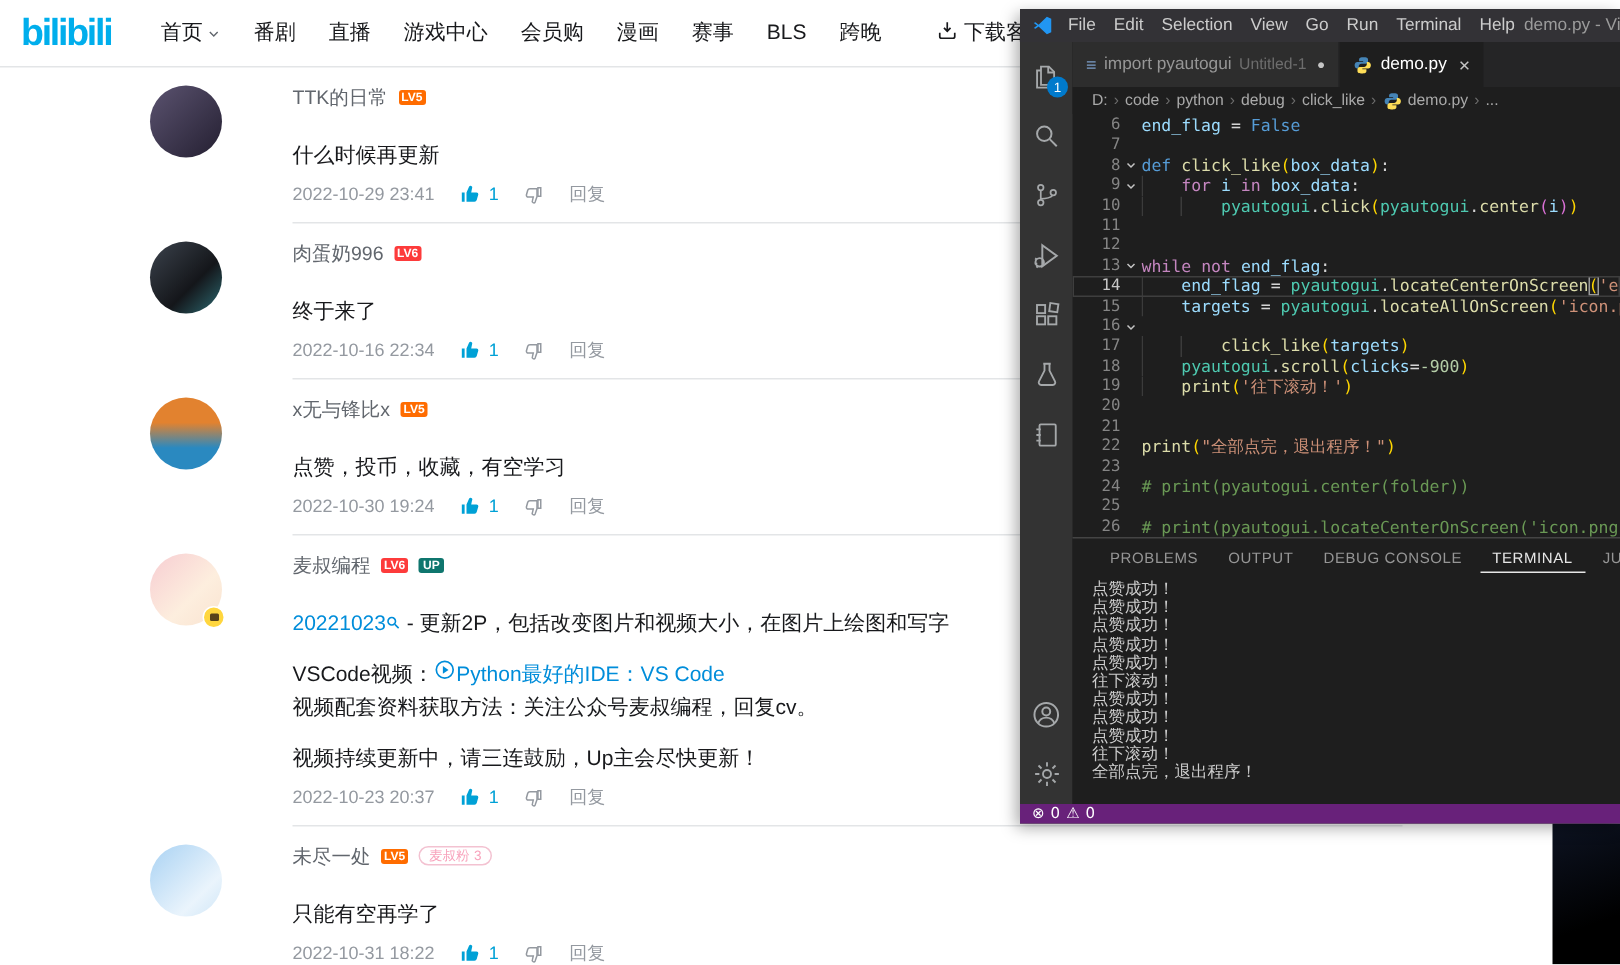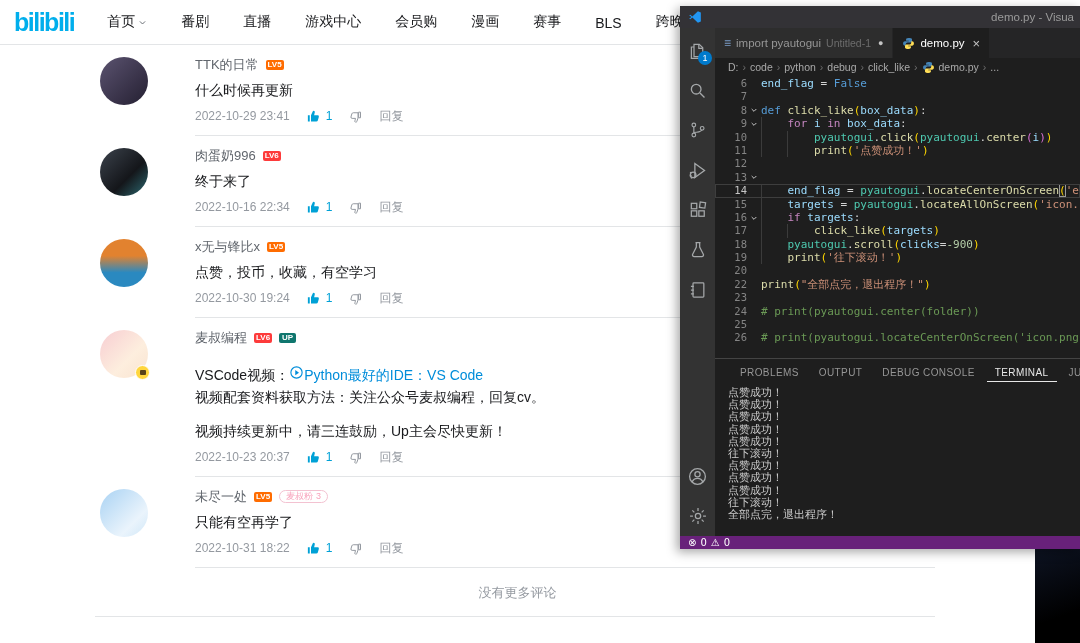--- a/index.html
+++ b/index.html
@@ -3,38 +3,38 @@
 <meta charset="utf-8">
 <style>
   *{margin:0;padding:0;box-sizing:border-box}
   html,body{width:1080px;height:643px;overflow:hidden}
   body{font-family:"Liberation Sans",sans-serif;background:#fff}
   .screen{position:relative;width:1080px;height:643px;background:#fff;overflow:hidden}
 
   
   .bili-nav{height:45px;display:flex;align-items:center;padding:12px 14px;border-bottom:1px solid #e3e5e7;gap:0;background:#fff}
   .logo{color:#00aeec;font-size:25px;font-weight:bold;letter-spacing:-1.5px;margin-right:22px}
-  .nav-list{display:flex;align-items:flex-end;gap:12px}
+  .nav-list{display:flex;align-items:flex-start;gap:0}
   .nav-item{font-size:14px;color:#18191c;padding:0 11px;display:flex;align-items:center;gap:3px;cursor:pointer;white-space:nowrap}
   .nav-download{font-size:14px;color:#18191c;display:flex;align-items:center;gap:4px;padding:0 11px;margin-left:14px;white-space:nowrap}
   .search-box{margin-left:46px;background:#f1f2f3;border:1px solid #e3e5e7;border-radius:6px;padding:6px 12px;width:150px}
   .search-box input{border:none;background:transparent;outline:none;font-size:13px;color:#61666d;width:100%;font-family:"Liberation Sans",sans-serif}
   .search-box input::placeholder{color:#9499a0}
 
   .comments{width:835px;margin-left:100px}
   .comment{display:flex;padding-top:12px}
   .avatar{width:48px;height:48px;border-radius:50%;flex:none;position:relative}
   .av-badge{position:absolute;right:-2px;bottom:-2px;width:15px;height:15px;border-radius:50%;background:#ffd63e;border:1.5px solid #fff;display:flex;align-items:center;justify-content:center}
   .av-badge i{display:block;width:6px;height:5px;background:#59431a;border-radius:1px}
   .c-body{margin-left:47px;flex:1;border-bottom:1px solid #e3e5e7;padding-bottom:11px;min-width:0}
   .c-head{font-size:13px;color:#61666d;display:flex;align-items:center;gap:7px;height:15px}
   .lv-badge{font-size:8px;font-weight:bold;color:#fff;border-radius:2px;padding:1px 2px;line-height:1}
   .up-badge{font-size:8px;font-weight:bold;color:#fff;background:#0f766e;border-radius:2px;padding:1px 3px;line-height:1}
   .fan-badge{font-size:9px;color:#f8a3bc;border:1px solid #f3c2d1;border-radius:9px;padding:1px 6px;line-height:1;display:flex;gap:3px;align-items:center}
-  .c-content{margin-top:7px;font-size:14px;color:#18191c;line-height:22px}
+  .c-content{margin-top:20px;font-size:14px;color:#18191c;line-height:22px}
   .c-para{min-height:22px}
   .c-para.blank{height:12px;min-height:12px}
   .c-link{color:#008dda;cursor:pointer;text-decoration:none}
   .c-meta{margin-top:7px;font-size:12px;color:#9499a0;display:flex;align-items:center;gap:16px;height:16px}
   .like-wrap{display:flex;align-items:center;gap:5px;color:#00a1d6}
   .meta-act{cursor:pointer;display:flex;align-items:center}
   .no-more{text-align:center;color:#9499a0;font-size:13px;padding:16px 0 14px;width:835px;margin-left:100px}
   .bottom-line{width:840px;margin-left:95px;border-bottom:1px solid #e3e5e7}
 
   
@@ -248,20 +248,26 @@
               <i></i>
             </div>
           </div>
           <div class="c-body">
             <div class="c-head">
               <span>麦叔编程</span>
               <span class="lv-badge" style="background: rgb(253, 59, 59);">LV6</span>
               <span class="up-badge">UP</span>
             </div>
             <div class="c-content">
+              <div class="c-para"><span class="c-link">20221023</span><span style="display: inline-flex; align-items: center;">
+                  <svg width="10" height="10" viewBox="0 0 24 24" fill="none" stroke="#008dda" stroke-width="2.6" style="vertical-align:4px">
+                    <circle cx="10" cy="10" r="6"></circle>
+                    <path d="M15 15l6 6"></path>
+                  </svg>
+                </span><span> - 更新2P，包括改变图片和视频大小，在图片上绘图和写字</span></div>
               <div class="c-para blank"></div>
               <div class="c-para"><span>VSCode视频：</span><span style="display: inline-flex; align-items: center;">
                   <svg width="15" height="15" viewBox="0 0 24 24" fill="none" stroke="#008dda" stroke-width="1.8" style="vertical-align:-2px">
                     <circle cx="12" cy="12" r="9"></circle>
                     <path fill="#008dda" stroke="none" d="M10 8l6 4.2-6 4z"></path>
                   </svg>
                 </span><span class="c-link">Python最好的IDE：VS Code</span></div>
               <div class="c-para"><span>视频配套资料获取方法：关注公众号麦叔编程，回复cv。</span></div>
               <div class="c-para blank"></div>
               <div class="c-para"><span>视频持续更新中，请三连鼓励，Up主会尽快更新！</span></div>
@@ -335,20 +341,30 @@
 
   <div class="vscode">
     <div class="titlebar">
       <span class="vs-logo" id="vs-logo">
           <span style="display: inline-flex; align-items: center;">
             <svg width="14" height="14" viewBox="0 0 24 24">
               <path fill="#2196f3" d="M17 2L7.5 11 4 8.2 2 9.2 5.8 12 2 14.8l2 1L7.5 13 17 22l5-2.2V4.2z"></path>
             </svg>
           </span>
         </span>
+      <div id="menus" style="display:flex">
+          <div class="menu-item">File</div>
+          <div class="menu-item">Edit</div>
+          <div class="menu-item">Selection</div>
+          <div class="menu-item">View</div>
+          <div class="menu-item">Go</div>
+          <div class="menu-item">Run</div>
+          <div class="menu-item">Terminal</div>
+          <div class="menu-item">Help</div>
+        </div>
       <div class="win-title">demo.py - Visua</div>
     </div>
     <div class="vs-body">
       <div class="activitybar">
         <div id="act-top">
             <div class="act-item">
               <span style="display: inline-flex; align-items: center;">
                 <svg width="21" height="21" viewBox="0 0 24 24" fill="none" stroke="#a5a8aa" stroke-width="1.4">
                   <path d="M8 5h6l4 4v10H8z"></path>
                   <path d="M13.5 5v4.5H18"></path>
@@ -518,75 +534,79 @@
               <span class="code-text"><span class="ind"></span><span class="tk-ctrl">for</span><span class="tk-pln"> </span><span class="tk-var">i</span><span class="tk-pln"> </span><span class="tk-ctrl">in</span><span class="tk-pln"> </span><span class="tk-var">box_data</span><span class="tk-pln">:</span></span>
             </div>
             <div class="code-line">
               <span class="ln">10</span>
               <span class="fold-col"></span>
               <span class="code-text"><span class="ind"></span><span class="ind"></span><span class="tk-mod">pyautogui</span><span class="tk-pln">.</span><span class="tk-fn">click</span><span class="tk-b1">(</span><span class="tk-mod">pyautogui</span><span class="tk-pln">.</span><span class="tk-fn">center</span><span class="tk-b2">(</span><span class="tk-var">i</span><span class="tk-b2">)</span><span class="tk-b1">)</span></span>
             </div>
             <div class="code-line">
               <span class="ln">11</span>
               <span class="fold-col"></span>
-              <span class="code-text"><span class="ind"></span><span class="ind"></span><span class="tk-fn">print</span><span class="tk-b1">(</span><span class="tk-str">'点赞成功！'</span><span class="tk-b1">)</span></span>
             </div>
             <div class="code-line">
               <span class="ln">12</span>
               <span class="fold-col"></span>
               <span class="code-text"></span>
             </div>
             <div class="code-line">
               <span class="ln">13</span>
               <span class="fold-col">
                 <span style="display: inline-flex; align-items: center;">
                   <svg width="8" height="8" viewBox="0 0 24 24" fill="none" stroke="#c5c5c5" stroke-width="3">
                     <path d="M5 9l7 7 7-7"></path>
                   </svg>
                 </span>
               </span>
+              <span class="code-text"><span class="tk-ctrl">while</span><span class="tk-pln"> </span><span class="tk-ctrl">not</span><span class="tk-pln"> </span><span class="tk-var">end_flag</span><span class="tk-pln">:</span></span>
             </div>
             <div class="code-line cur">
               <span class="ln">14</span>
               <span class="fold-col"></span>
               <span class="code-text"><span class="ind"></span><span class="tk-var">end_flag</span><span class="tk-pln"> = </span><span class="tk-mod">pyautogui</span><span class="tk-pln">.</span><span class="tk-fn">locateCenterOnScreen</span><span class="tk-b1 tk-brk">(</span><span class="tk-str">'end.png'</span></span>
             </div>
             <div class="code-line">
               <span class="ln">15</span>
               <span class="fold-col"></span>
               <span class="code-text"><span class="ind"></span><span class="tk-var">targets</span><span class="tk-pln"> = </span><span class="tk-mod">pyautogui</span><span class="tk-pln">.</span><span class="tk-fn">locateAllOnScreen</span><span class="tk-b1">(</span><span class="tk-str">'icon.png'</span></span>
             </div>
             <div class="code-line">
               <span class="ln">16</span>
               <span class="fold-col">
                 <span style="display: inline-flex; align-items: center;">
                   <svg width="8" height="8" viewBox="0 0 24 24" fill="none" stroke="#c5c5c5" stroke-width="3">
                     <path d="M5 9l7 7 7-7"></path>
                   </svg>
                 </span>
               </span>
-              <span class="code-text"><span class="ind"></span><span class="tk-ctrl">if</span><span class="tk-pln"> </span><span class="tk-var">targets</span><span class="tk-pln">:</span></span>
             </div>
             <div class="code-line">
               <span class="ln">17</span>
               <span class="fold-col"></span>
               <span class="code-text"><span class="ind"></span><span class="ind"></span><span class="tk-fn">click_like</span><span class="tk-b1">(</span><span class="tk-var">targets</span><span class="tk-b1">)</span></span>
             </div>
             <div class="code-line">
               <span class="ln">18</span>
               <span class="fold-col"></span>
               <span class="code-text"><span class="ind"></span><span class="tk-mod">pyautogui</span><span class="tk-pln">.</span><span class="tk-fn">scroll</span><span class="tk-b1">(</span><span class="tk-var">clicks</span><span class="tk-pln">=</span><span class="tk-num">-900</span><span class="tk-b1">)</span></span>
             </div>
             <div class="code-line">
               <span class="ln">19</span>
               <span class="fold-col"></span>
               <span class="code-text"><span class="ind"></span><span class="tk-fn">print</span><span class="tk-b1">(</span><span class="tk-str">'往下滚动！'</span><span class="tk-b1">)</span></span>
             </div>
             <div class="code-line">
               <span class="ln">20</span>
+              <span class="fold-col"></span>
+              <span class="code-text"></span>
+            </div>
+            <div class="code-line">
+              <span class="ln">21</span>
               <span class="fold-col"></span>
               <span class="code-text"></span>
             </div>
             <div class="code-line">
               <span class="ln">22</span>
               <span class="fold-col"></span>
               <span class="code-text"><span class="tk-fn">print</span><span class="tk-b1">(</span><span class="tk-str">"全部点完，退出程序！"</span><span class="tk-b1">)</span></span>
             </div>
             <div class="code-line">
               <span class="ln">23</span>

